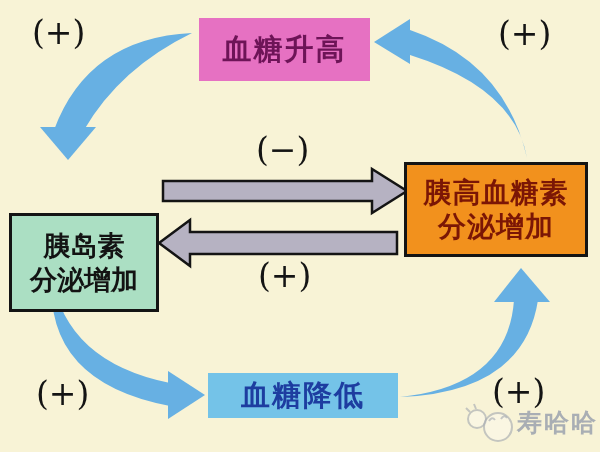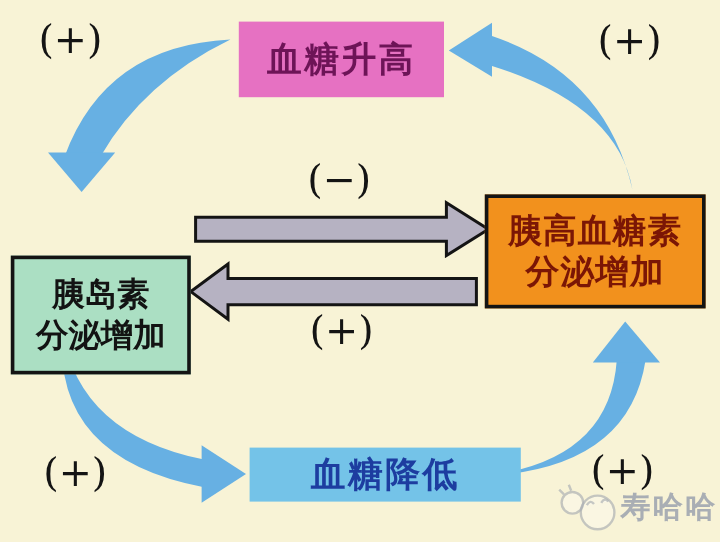--- a/index.html
+++ b/index.html
@@ -50,21 +50,21 @@
     border: 3px solid var(--box-border, #141414);
     font-size: 27px; line-height: 34px; margin-top: 48px;
   }
   .box-right {
     left: 404px; top: 162px; width: 184px; height: 95px;
     background: var(--box-right-bg); color: var(--box-right-fg);
     border: 3px solid var(--box-border, #141414);
     font-size: 28px; line-height: 34px; letter-spacing: 1px;
   }
   .box-bottom {
-    left: 208px; top: 373px; width: 226px; height: 45px;
+    left: 208px; top: 373px; width: 190px; height: 45px;
     background: var(--box-bottom-bg); color: var(--box-bottom-fg);
     font-size: 29px; letter-spacing: 2px;
   }
   .sign {
     position: absolute;
     font-family: "DejaVu Serif", serif;
     font-size: 33px;
     color: #141414;
     white-space: nowrap;
   }

